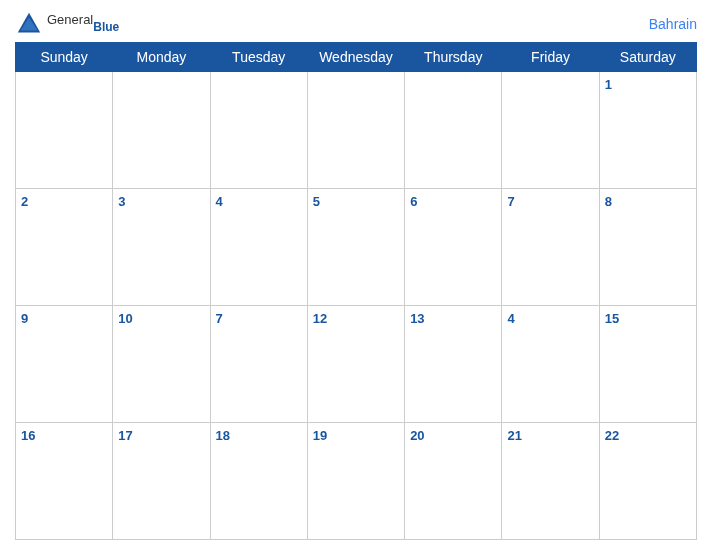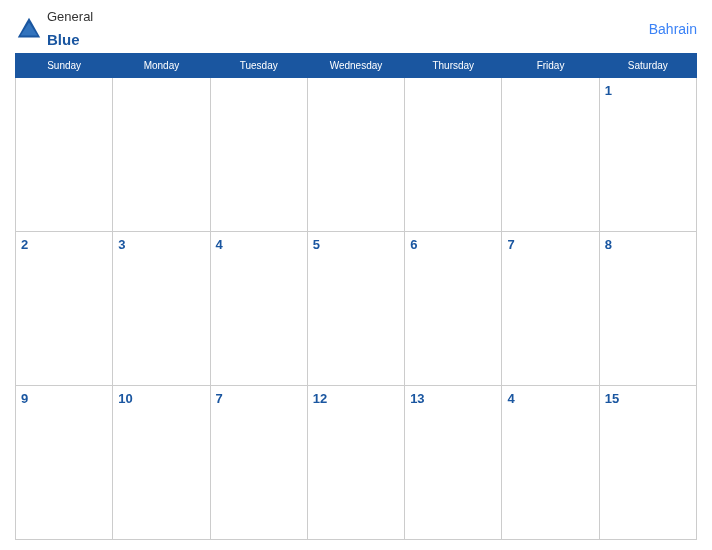--- a/index.html
+++ b/index.html
@@ -20,30 +20,29 @@
       justify-content: space-between;
       margin-bottom: 4px;
     }
     .logo {
       display: flex;
       align-items: center;
       gap: 4px;
     }
     .logo-text {
       display: flex;
-      flex-direction: column;
       line-height: 1.1;
     }
     .logo-general {
       font-size: 13px;
       color: #333;
       font-weight: normal;
     }
     .logo-blue {
-      font-size: 15px;
+      font-size: 12px;
       color: #1a56a0;
       font-weight: bold;
       margin-top: 8px;
     }
     .logo-icon {
       width: 28px;
       height: 28px;
     }
     .calendar-title {
       font-size: 30px;
@@ -61,21 +60,21 @@
     .calendar-table {
       width: 100%;
       border-collapse: collapse;
       flex: 1;
     }
     .calendar-table th {
       background-color: #1a56a0;
       color: #fff;
       text-align: center;
       padding: 6px 4px;
-      font-size: 10px;
+      font-size: 14px;
       font-weight: normal;
       border: 1px solid #1a56a0;
     }
     .calendar-table td {
       border: 1px solid #ccc;
       vertical-align: top;
       width: calc(100% / 7);
       height: 72px;
       padding: 3px 5px;
     }
@@ -138,14 +137,23 @@
       </tr>
       <tr>
         <td><span class="day-num">9</span></td>
         <td><span class="day-num">10</span></td>
         <td><span class="day-num">7</span></td>
         <td><span class="day-num">12</span></td>
         <td><span class="day-num">13</span></td>
         <td><span class="day-num">4</span></td>
         <td><span class="day-num">15</span></td>
       </tr>
+      <tr>
+        <td><span class="day-num">16</span></td>
+        <td><span class="day-num">17</span></td>
+        <td><span class="day-num">18</span></td>
+        <td><span class="day-num">19</span></td>
+        <td><span class="day-num">20</span></td>
+        <td><span class="day-num">21</span></td>
+        <td><span class="day-num">22</span></td>
+      </tr>
     </tbody>
 </table>
 
 </body></html>

